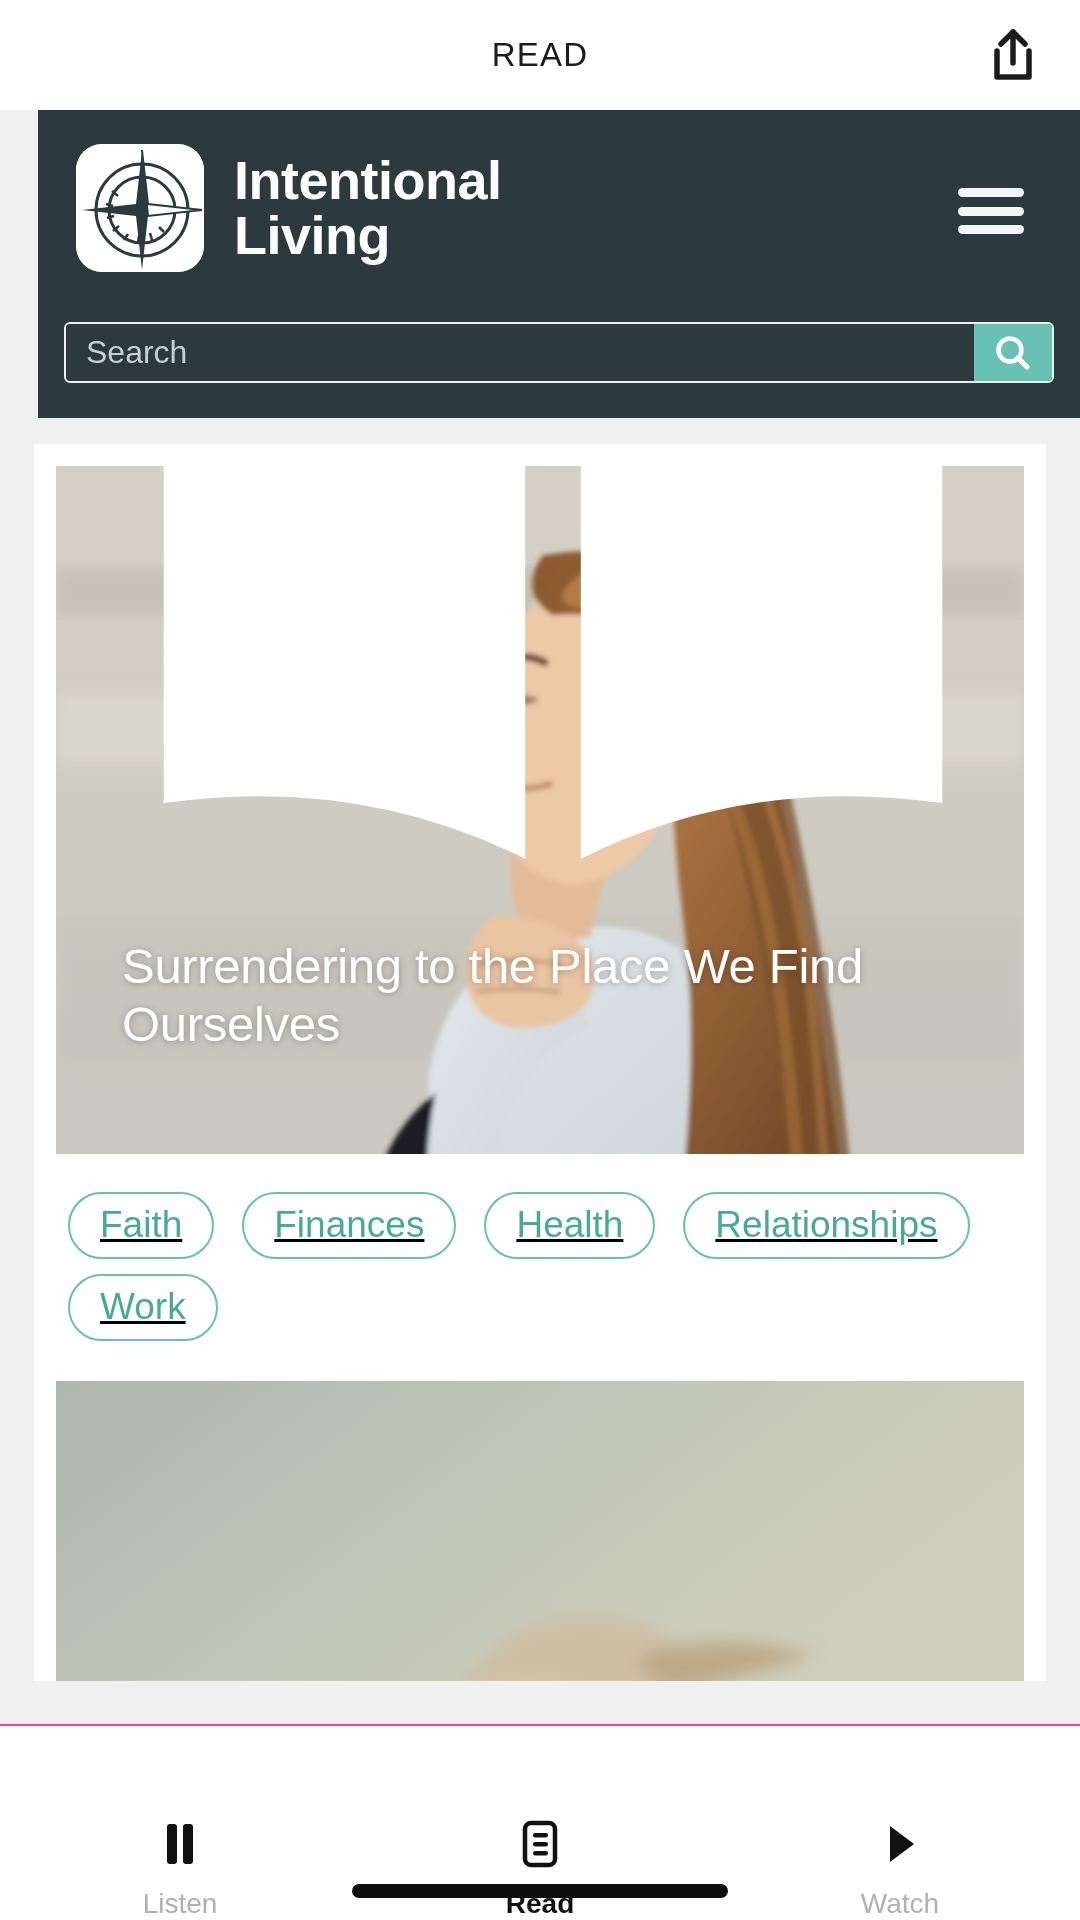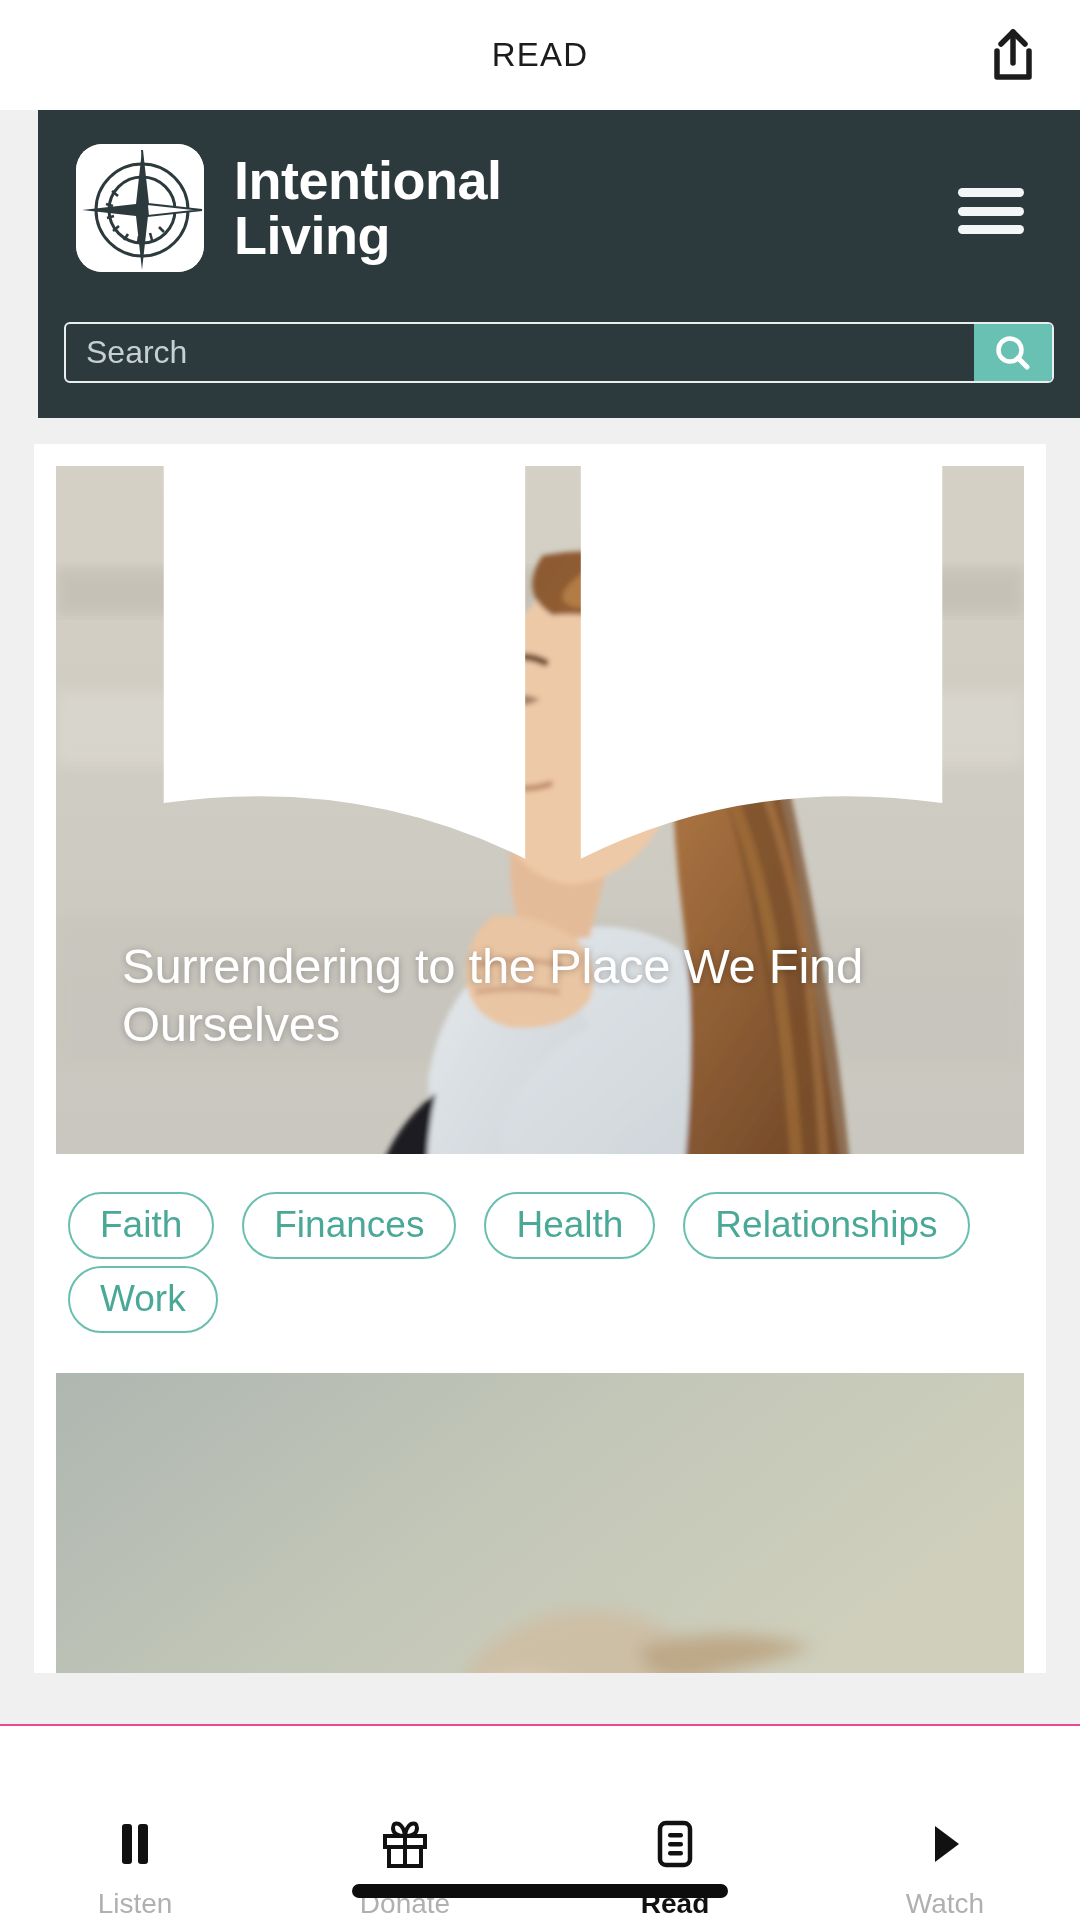--- a/index.html
+++ b/index.html
@@ -164,22 +164,23 @@
     font-size: 49px;
     line-height: 1.18;
     font-weight: 400;
     text-shadow: 0 1px 7px rgba(0,0,0,0.28);
     letter-spacing: -0.3px;
   }
 
   .tags {
     display: flex;
     flex-wrap: wrap;
-    gap: 7px 28px;
+    gap: 15px 28px;
     padding: 38px 12px 40px 12px;
+    text-decoration: underline;
   }
   .tag {
     border: 2px solid #68bfae;
     color: #4aa897;
     border-radius: 50px;
     padding: 12px 30px 14px 30px;
     font-size: 37px;
     line-height: 1;
     background: #ffffff;
     cursor: pointer;
@@ -413,32 +414,20 @@
     <div class="tab">
       <div class="tab-icon">
         <svg width="44" height="48" viewBox="0 0 44 48" aria-hidden="true">
           <rect x="9" y="4" width="10" height="40" rx="3" fill="#111111"></rect>
           <rect x="25" y="4" width="10" height="40" rx="3" fill="#111111"></rect>
         </svg>
       </div>
       <div class="tab-label">Listen</div>
     </div>
 
-    <div class="tab">
-      <div class="tab-icon">
-        <svg width="52" height="50" viewBox="0 0 52 50" aria-hidden="true" fill="none" stroke="#111111" stroke-width="4">
-          <rect x="6" y="17" width="40" height="11"></rect>
-          <rect x="10" y="28" width="32" height="19"></rect>
-          <line x1="26" y1="17" x2="26" y2="47"></line>
-          <path d="M26 17 Q14 17 14 9 Q14 3 20 5 Q25 8 26 17"></path>
-          <path d="M26 17 Q38 17 38 9 Q38 3 32 5 Q27 8 26 17"></path>
-        </svg>
-      </div>
-      <div class="tab-label">Donate</div>
-    </div>
 
     <div class="tab active">
       <div class="tab-icon">
         <svg width="44" height="50" viewBox="0 0 44 50" aria-hidden="true">
           <rect x="7" y="4" width="30" height="42" rx="6" fill="none" stroke="#111111" stroke-width="4.5"></rect>
           <rect x="15" y="14" width="15" height="4.5" rx="2.2" fill="#111111"></rect>
           <rect x="15" y="23" width="15" height="4.5" rx="2.2" fill="#111111"></rect>
           <rect x="15" y="32" width="15" height="4.5" rx="2.2" fill="#111111"></rect>
         </svg>
       </div>

